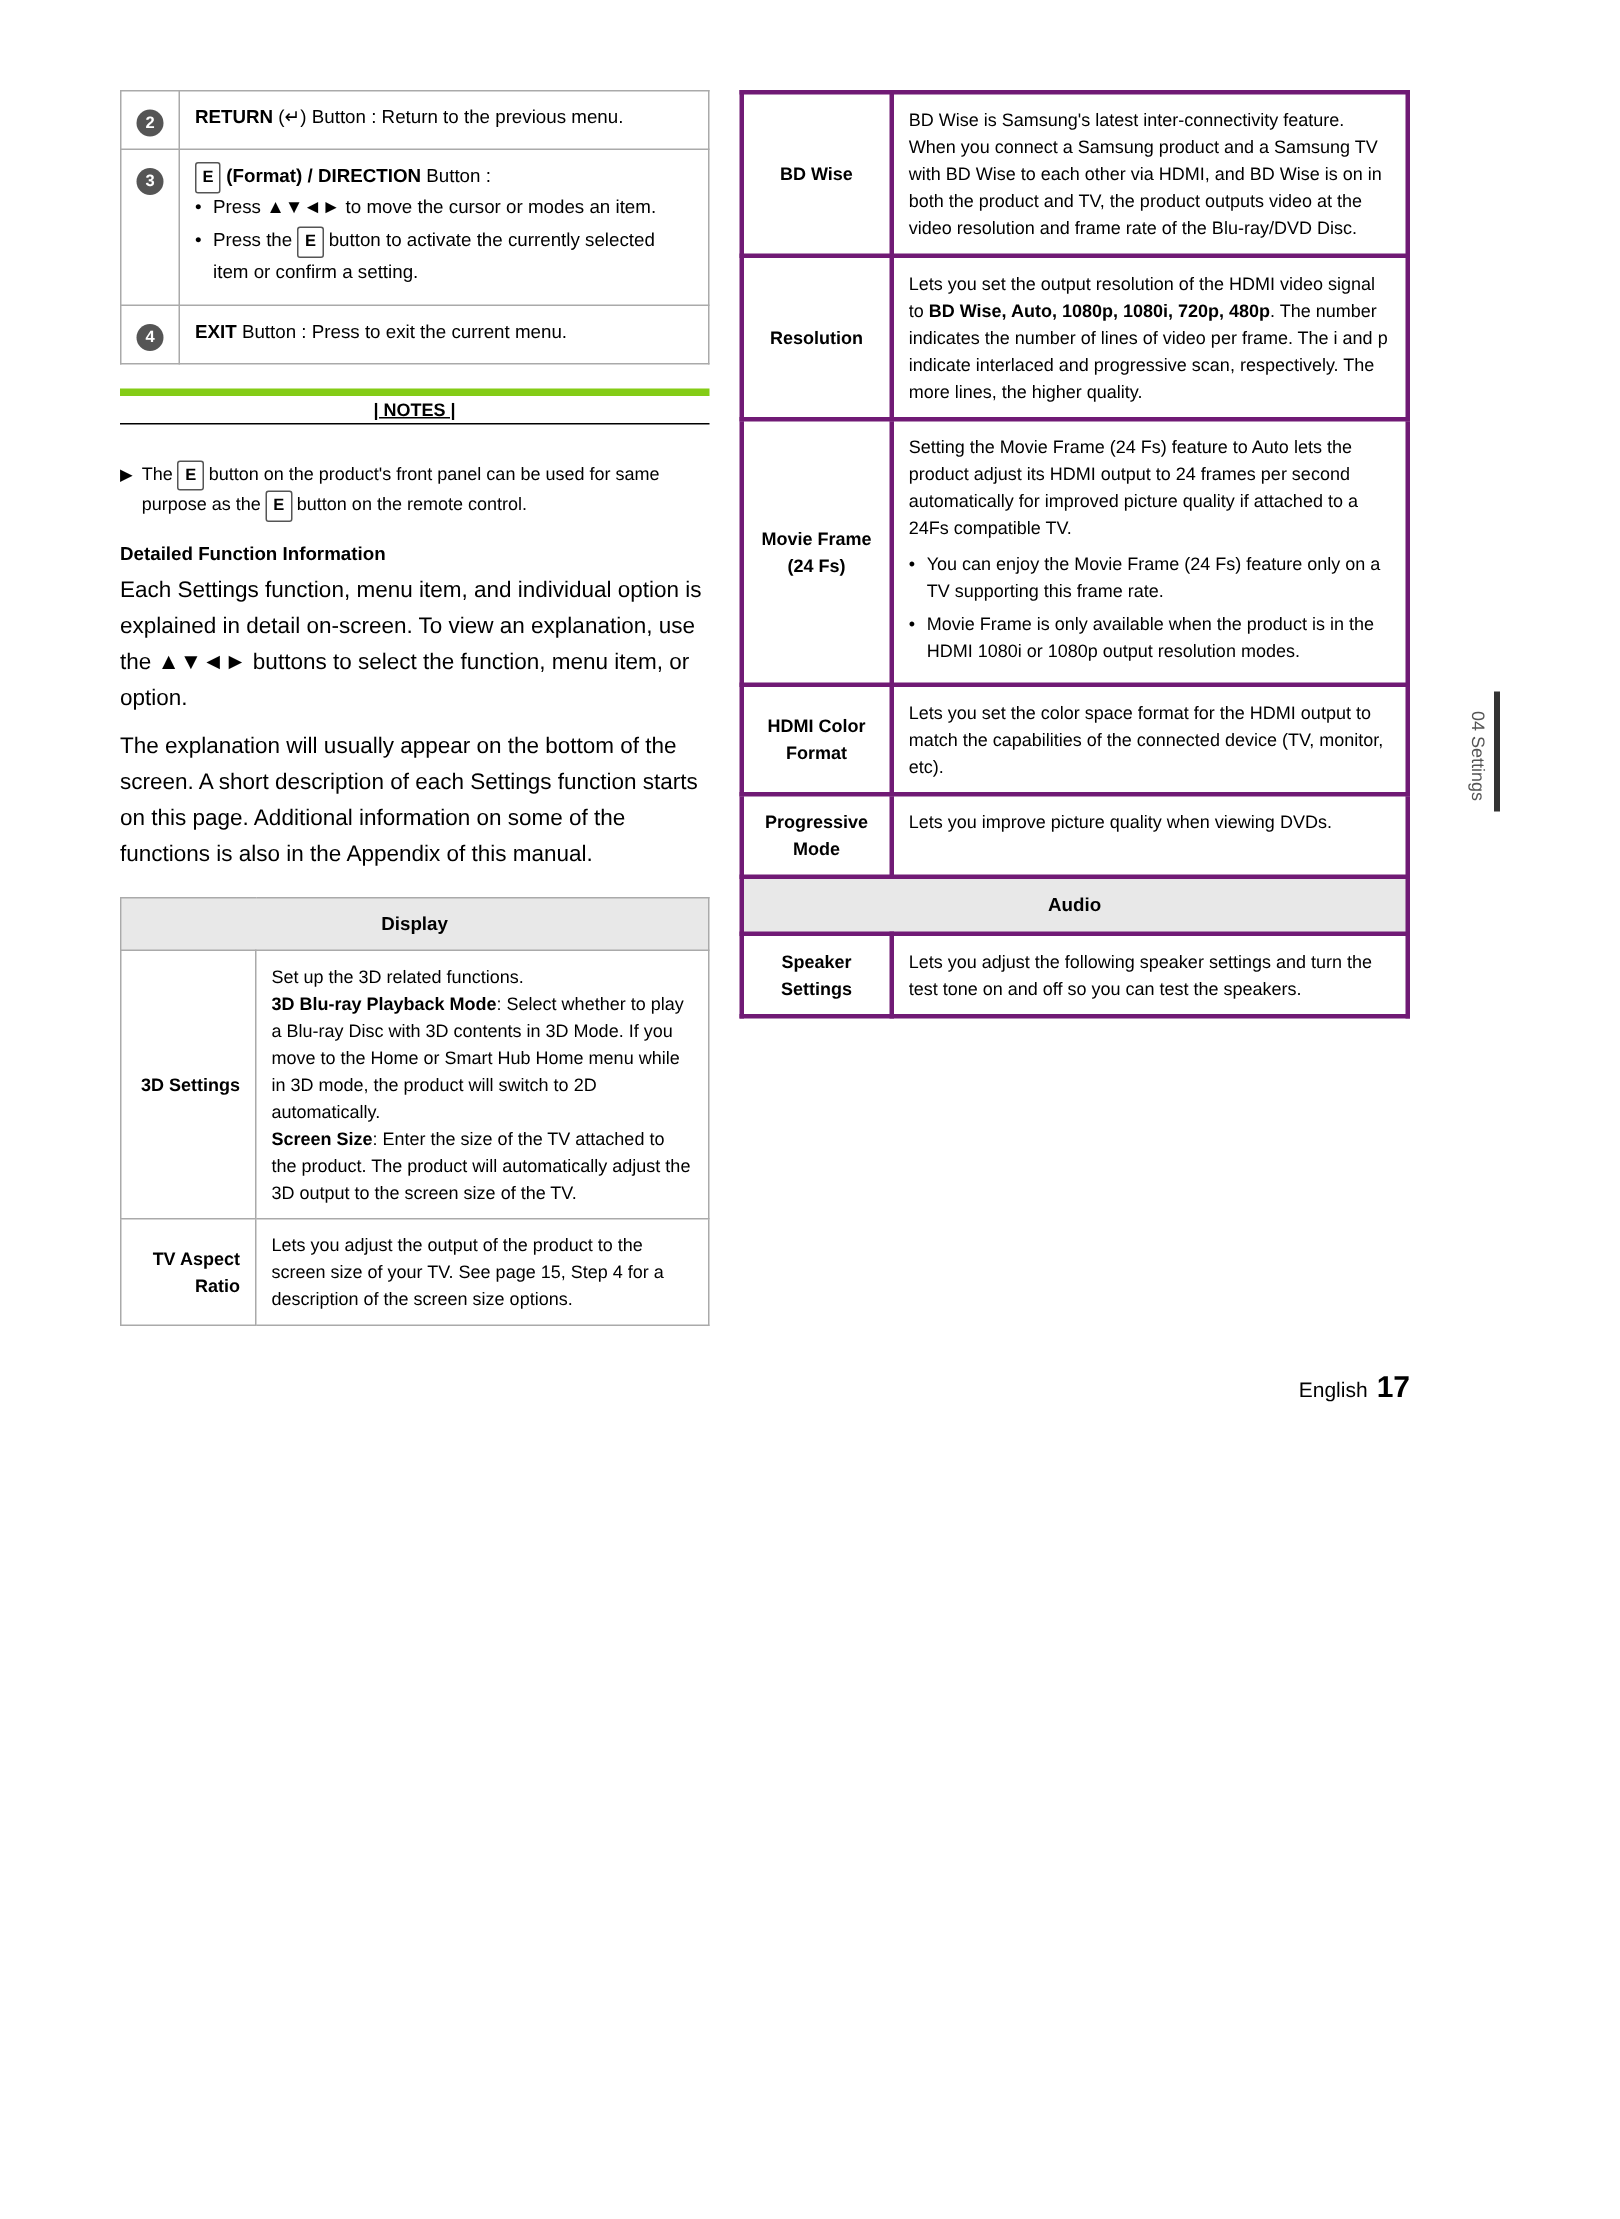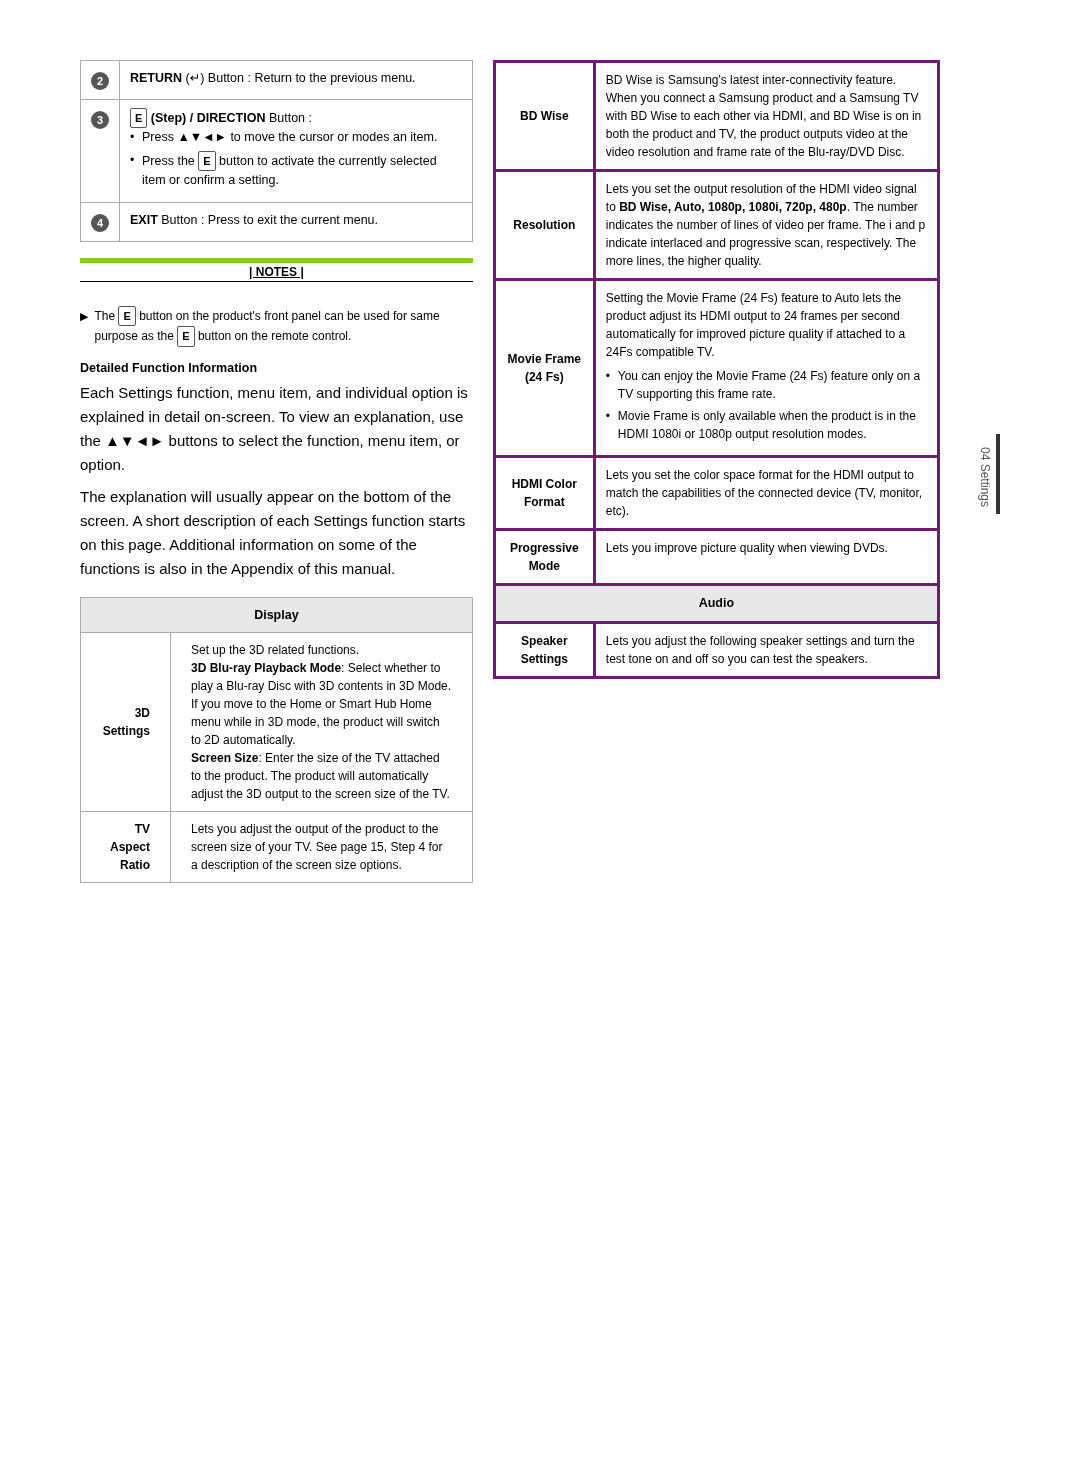--- a/index.html
+++ b/index.html
@@ -144,21 +144,21 @@
       margin-bottom: 0;
     }
     
     .settings-table {
       width: 100%;
       border-collapse: collapse;
       font-size: 12px;
     }
     .settings-table td {
       border: 1px solid #aaa;
-      padding: 8px 20px;
+      padding: 8px 10px;
       vertical-align: top;
       line-height: 1.5;
     }
     .settings-table .section-header td {
       background: #e8e8e8;
       font-weight: bold;
       text-align: center;
       font-size: 12.5px;
     }
     .settings-table .label-cell {
@@ -233,21 +233,21 @@
             <tr>
               <td class="num-cell"><span class="circle-num">2</span></td>
               <td>
                 <span><span class="bold">RETURN</span> (↵) Button : Return to the previous menu.</span>
               </td>
             </tr>
             <tr>
               <td class="num-cell"><span class="circle-num">3</span></td>
               <td>
                 <div>
-                  <span class="btn-icon">E</span> <span class="bold">(Step) / DIRECTION</span> Button :
+                  <span class="btn-icon">E</span> <span class="bold">(Format) / DIRECTION</span> Button :
                 </div>
                 <ul class="bullet-list">
                   <li>Press ▲▼◄► to move the cursor or modes an item.</li>
                   <li>Press the <span class="btn-icon">E</span> button to activate the currently selected item or confirm a setting.</li>
                 </ul>
               </td>
             </tr>
             <tr>
               <td class="num-cell"><span class="circle-num">4</span></td>
               <td>
@@ -345,20 +345,24 @@
               <td>
                 Lets you adjust the following speaker settings and turn the test tone on and off so you can test the speakers.
               </td>
             </tr>
           </tbody>
         </table>
       </div>
 
     </div>
 
+    <div class="page-footer">
+      <span style="font-size:14px; margin-right:6px;">English</span>
+      <span class="page-num">17</span>
+    </div>
 
   </div>
 
   <div class="right-sidebar-label">
     <div class="sidebar-bar"></div>
     <span>04  Settings</span>
   </div>
 
 </div>
 

